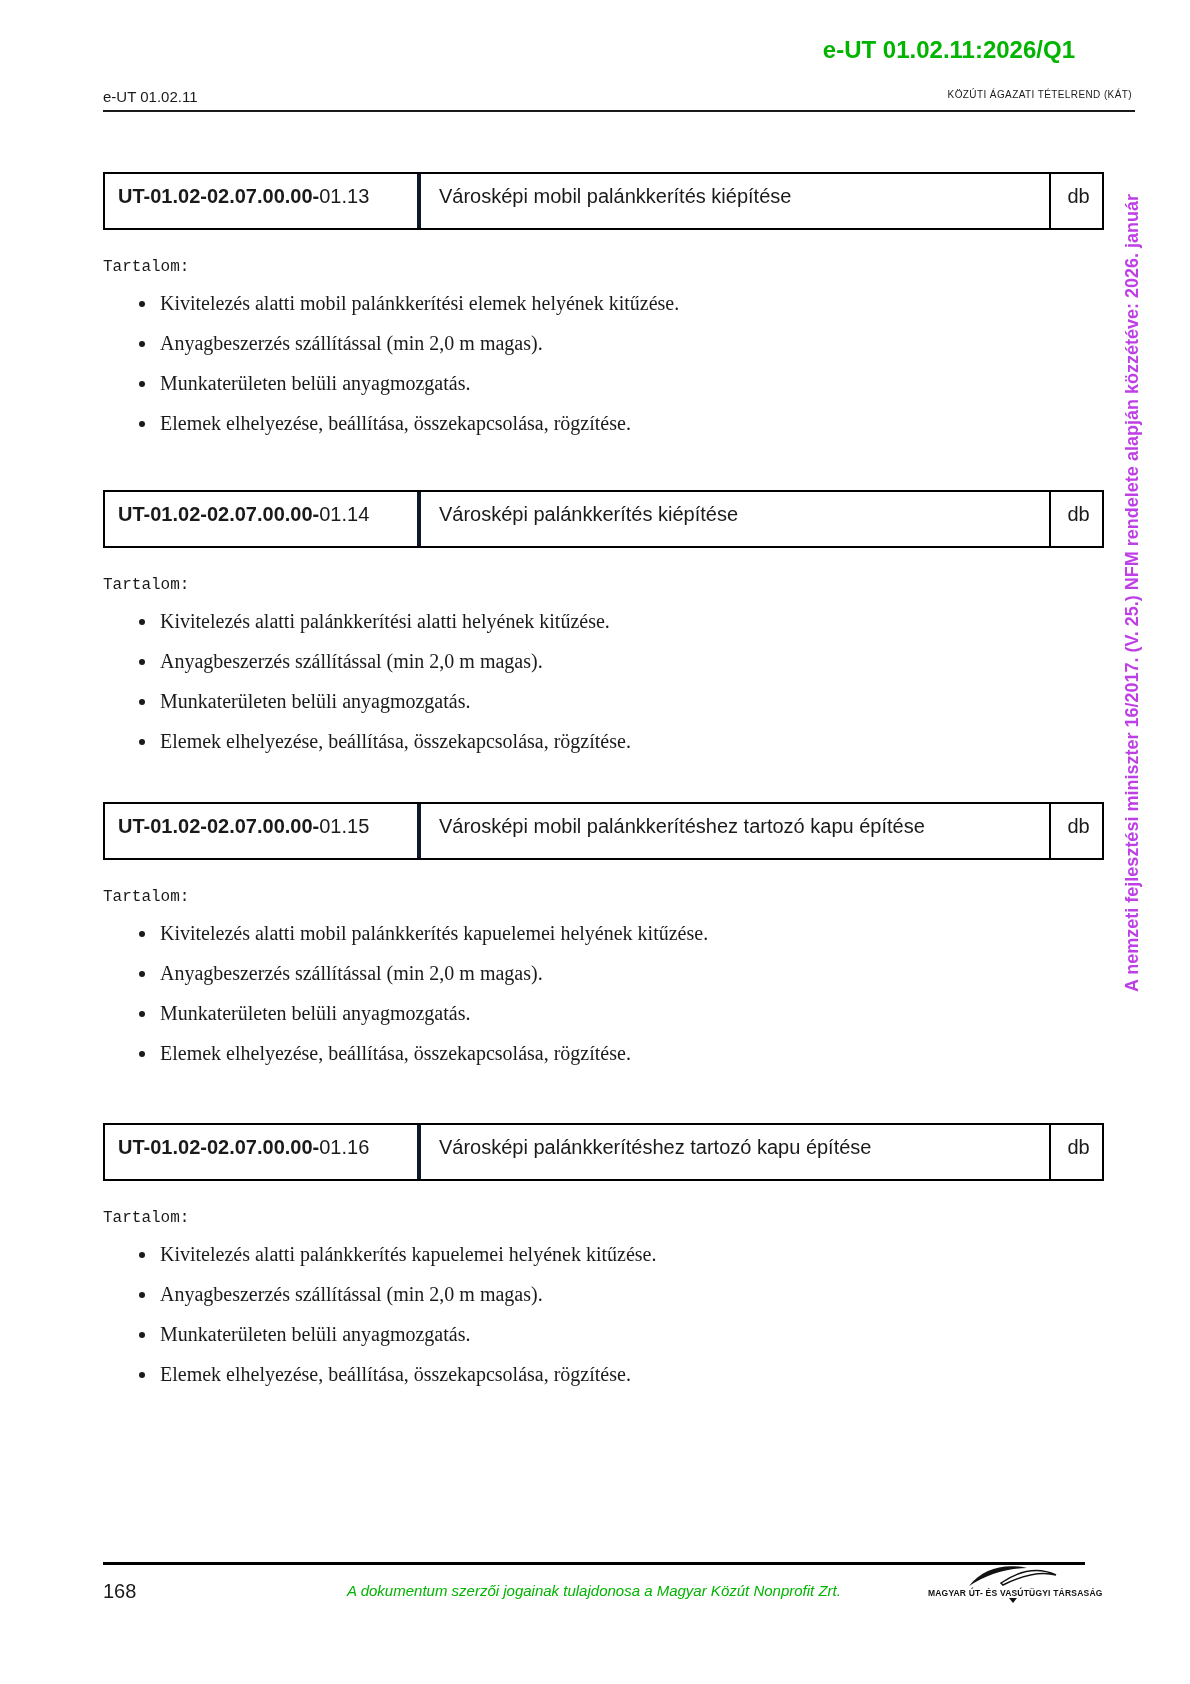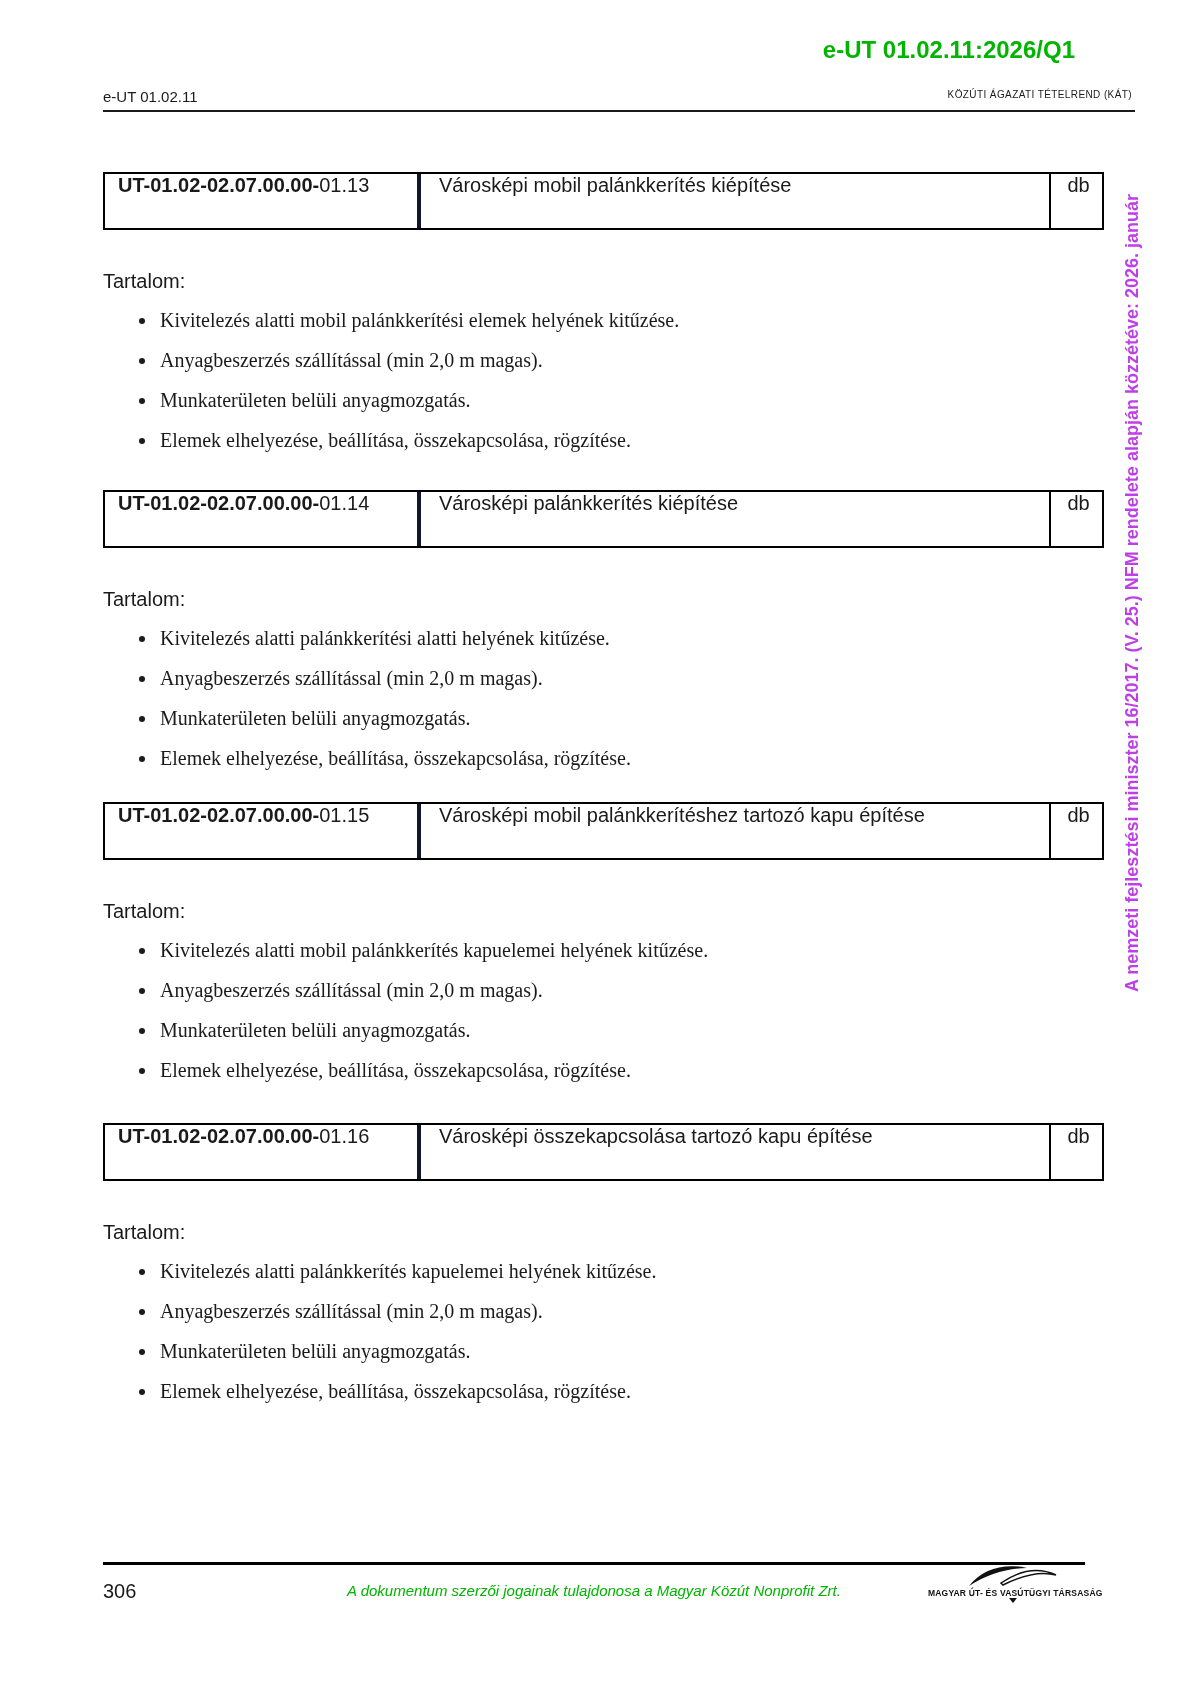--- a/index.html
+++ b/index.html
@@ -65,37 +65,38 @@
   }
   .item-table{
     display:grid;
     grid-template-columns:312px 632px 57px;
     border:2px solid #000;
     height:58px;
     box-sizing:border-box;
   }
   .item-table .cell{
     display:flex;
-    align-items:flex-start;
+    align-items:center;
     padding:0 0 10px 13px;
     font-size:20px;
     box-sizing:border-box;
     overflow:hidden;
     white-space:nowrap;
   }
   .item-table .cell.title{ border-left:4px solid #0f172a; padding-left:18px; }
   .item-table .cell.unit{
     border-left:2px solid #000;
     justify-content:center;
     padding-left:0;
   }
   .code-bold{ font-weight:bold; }
   .tartalom{
-    margin-top:40px;
-    font-size:20px;
+    margin-top:28px;
+    font-size:16px;
+    font-family:Liberation Mono, monospace;
   }
   .bullets{
     margin:16px 0 0 0;
     padding:0;
     list-style:none;
     font-family:Liberation Serif, serif;
   }
   .bullets li{
     position:relative;
     height:40px;
@@ -216,34 +217,34 @@
       <li>Munkaterületen belüli anyagmozgatás.</li>
       <li>Elemek elhelyezése, beállítása, összekapcsolása, rögzítése.</li>
     </ul>
   </div>
 
   <div class="section" style="top:1123px">
     <div class="item-table">
       <div class="cell">
         <span><span class="code-bold">UT-01.02-02.07.00.00-</span><span>01.16</span></span>
       </div>
-      <div class="cell title">Városképi összekapcsolása tartozó kapu építése</div>
+      <div class="cell title">Városképi palánkkerítéshez tartozó kapu építése</div>
       <div class="cell unit">db</div>
     </div>
     <div class="tartalom">Tartalom:</div>
     <ul class="bullets">
       <li>Kivitelezés alatti palánkkerítés kapuelemei helyének kitűzése.</li>
       <li>Anyagbeszerzés szállítással (min 2,0 m magas).</li>
       <li>Munkaterületen belüli anyagmozgatás.</li>
       <li>Elemek elhelyezése, beállítása, összekapcsolása, rögzítése.</li>
     </ul>
   </div>
 
   <div class="footer-rule"></div>
-  <div class="page-number">306</div>
+  <div class="page-number">168</div>
   <div class="copyright">A dokumentum szerzői jogainak tulajdonosa a Magyar Közút Nonprofit Zrt.</div>
   <div class="logo">
     <svg width="100" height="24" viewBox="0 0 100 24">
       <path d="M6,22 C20,4 42,-1 64,4 C46,4 24,10 6,22 Z" fill="#111"></path>
       <path d="M38,19 C60,4 78,4 93,11 C78,7 60,11 40,21 Z" fill="none" stroke="#111" stroke-width="1.5"></path>
     </svg>
     <div class="logo-text">MAGYAR ÚT- ÉS VASÚTÜGYI TÁRSASÁG</div>
     <div class="logo-arrow"></div>
   </div>
 

